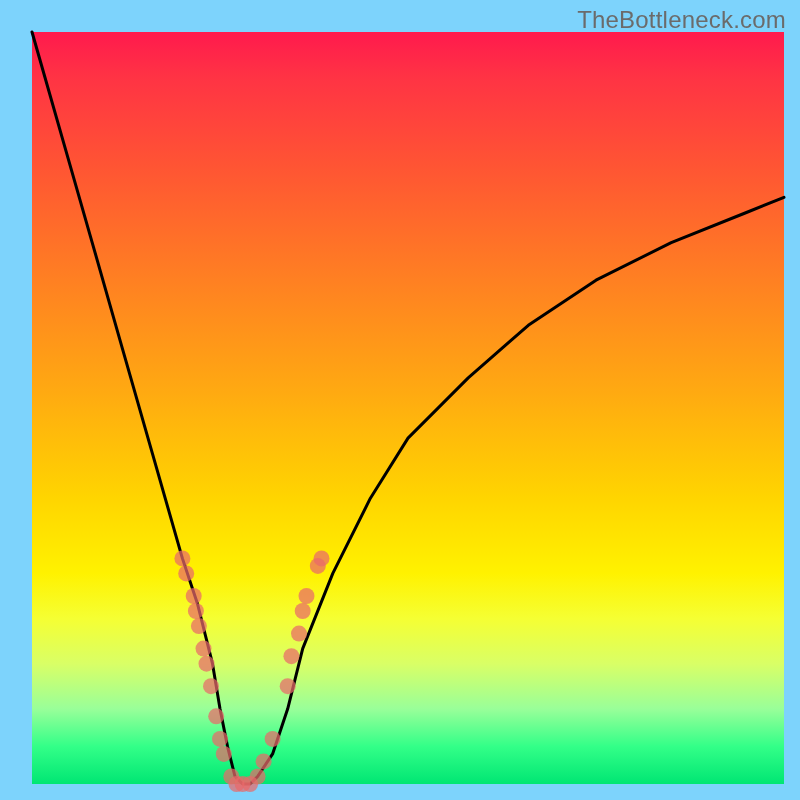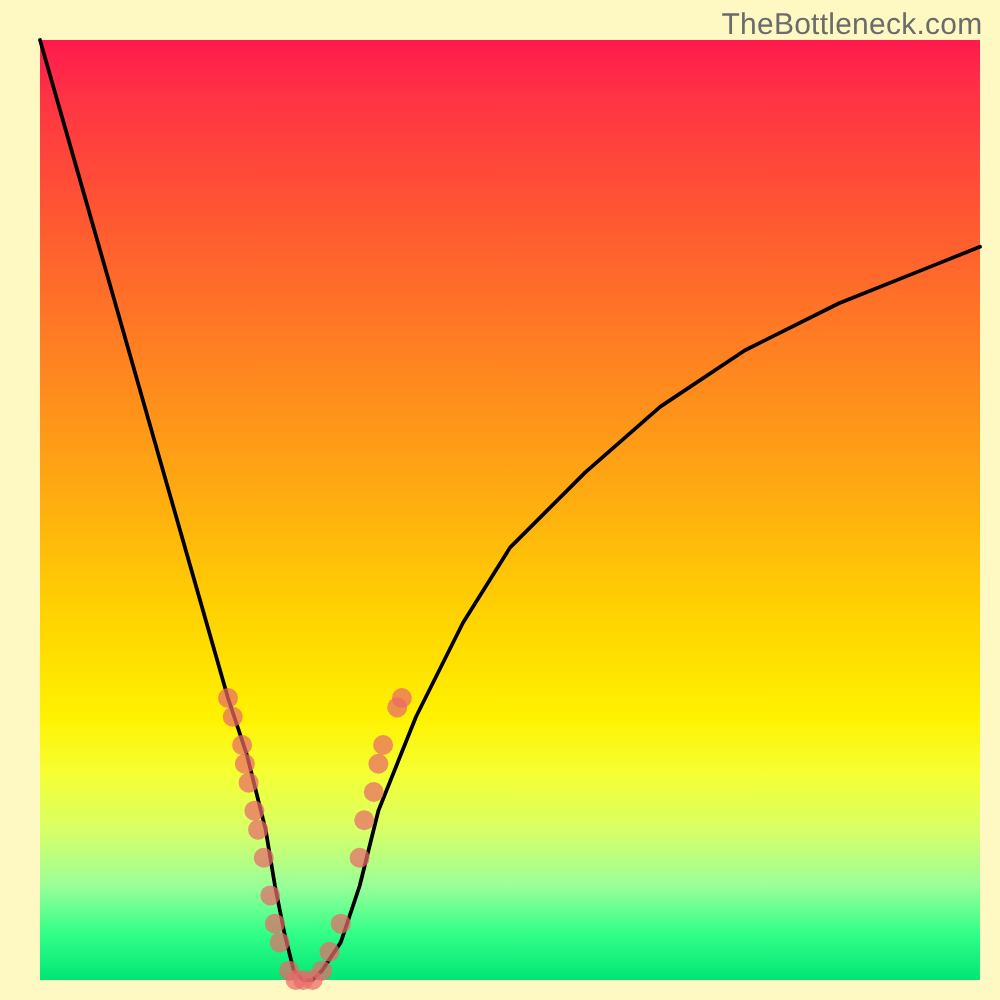--- a/index.html
+++ b/index.html
@@ -10,21 +10,21 @@
     overflow: hidden;
     background: #000;
     font-family: Arial, Helvetica, sans-serif;
   }
   .frame {
     position: absolute;
     top: 0;
     left: 0;
     width: 800px;
     height: 800px;
-    background: #fef9c3;
+    background: #7dd3fc;
   }
   .plot-area {
     position: absolute;
     background: linear-gradient(to bottom,
       #ff1a4d 0%,
       #ff3344 6%,
       #ff5533 18%,
       #ff8022 33%,
       #ffaa11 48%,
       #ffd500 62%,

